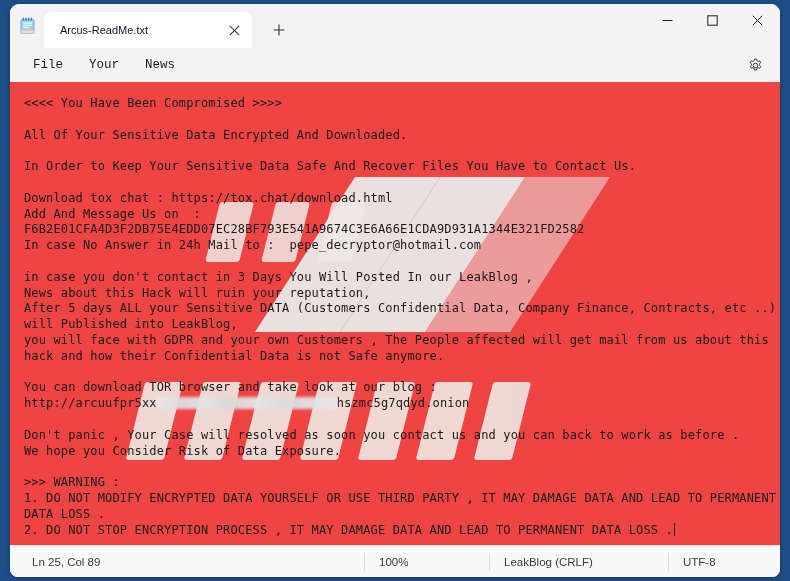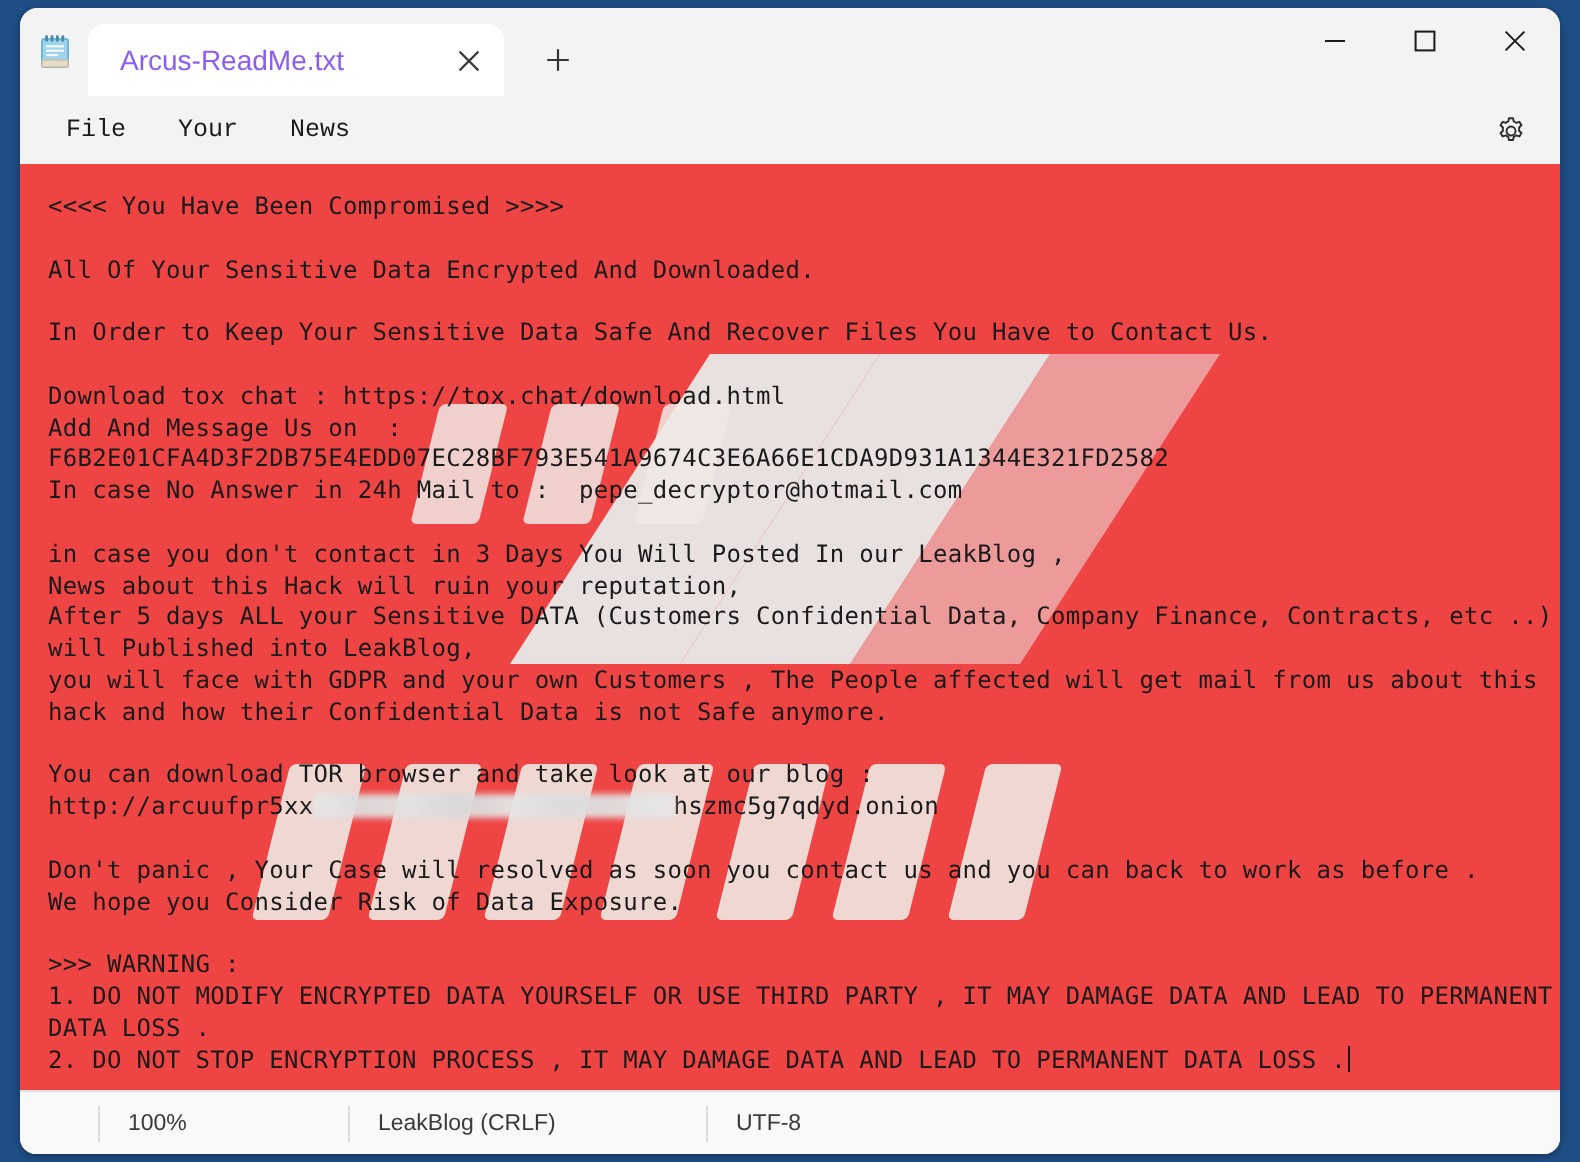--- a/index.html
+++ b/index.html
@@ -65,22 +65,22 @@
     max-width: 240px;
     background: #ffffff;
     border-radius: 8px 8px 0 0;
     display: flex;
     align-items: center;
     padding: 0 6px 0 16px;
     position: relative;
     cursor: default;
   }
   .tab-title {
-    font-size: 14px;
-    color: #8b5cf6;
+    font-size: 11px;
+    color: #0f172a;
     white-space: nowrap;
     overflow: hidden;
     text-overflow: ellipsis;
     flex: 1 1 auto;
   }
   .tab-close {
     width: 24px; height: 24px;
     border-radius: 4px;
     display: flex; align-items: center; justify-content: center;
     flex: none;
@@ -316,18 +316,19 @@
           <rect x="296" y="120" width="34" height="60" rx="3"></rect>
           <rect x="352" y="120" width="34" height="60" rx="3"></rect>
         </g>
       </svg>
     </div>
 
     <div id="editor"><div class="ln">&lt;&lt;&lt;&lt; You Have Been Compromised &gt;&gt;&gt;&gt;</div><div class="ln blank">&nbsp;</div><div class="ln">All Of Your Sensitive Data Encrypted And Downloaded.</div><div class="ln blank">&nbsp;</div><div class="ln">In Order to Keep Your Sensitive Data Safe And Recover Files You Have to Contact Us.</div><div class="ln blank">&nbsp;</div><div class="ln">Download tox chat : https://tox.chat/download.html</div><div class="ln">Add And Message Us on  :</div><div class="ln">F6B2E01CFA4D3F2DB75E4EDD07EC28BF793E541A9674C3E6A66E1CDA9D931A1344E321FD2582</div><div class="ln">In case No Answer in 24h Mail to :  pepe_decryptor@hotmail.com</div><div class="ln blank">&nbsp;</div><div class="ln">in case you don't contact in 3 Days You Will Posted In our LeakBlog ,</div><div class="ln">News about this Hack will ruin your reputation,</div><div class="ln">After 5 days ALL your Sensitive DATA (Customers Confidential Data, Company Finance, Contracts, etc ..)</div><div class="ln">will Published into LeakBlog,</div><div class="ln">you will face with GDPR and your own Customers , The People affected will get mail from us about this</div><div class="ln">hack and how their Confidential Data is not Safe anymore.</div><div class="ln blank">&nbsp;</div><div class="ln">You can download TOR browser and take look at our blog :</div><div class="ln"><span>http://arcuufpr5xx</span><span class="redact"></span><span>hszmc5g7qdyd.onion</span></div><div class="ln blank">&nbsp;</div><div class="ln">Don't panic , Your Case will resolved as soon you contact us and you can back to work as before .</div><div class="ln">We hope you Consider Risk of Data Exposure.</div><div class="ln blank">&nbsp;</div><div class="ln">&gt;&gt;&gt; WARNING :</div><div class="ln">1. DO NOT MODIFY ENCRYPTED DATA YOURSELF OR USE THIRD PARTY , IT MAY DAMAGE DATA AND LEAD TO PERMANENT</div><div class="ln">DATA LOSS .</div><div class="ln">2. DO NOT STOP ENCRYPTION PROCESS , IT MAY DAMAGE DATA AND LEAD TO PERMANENT DATA LOSS .<span class="caret"></span></div></div>
   </div>
 
   <div id="statusbar">
+    <div id="status-pos">Ln 25, Col 89</div>
     <div class="status-cell" id="status-zoom">100%</div>
     <div class="status-cell" id="status-eol">LeakBlog (CRLF)</div>
     <div class="status-cell" id="status-enc">UTF-8</div>
   </div>
 
 </div>
 
 </body></html>

